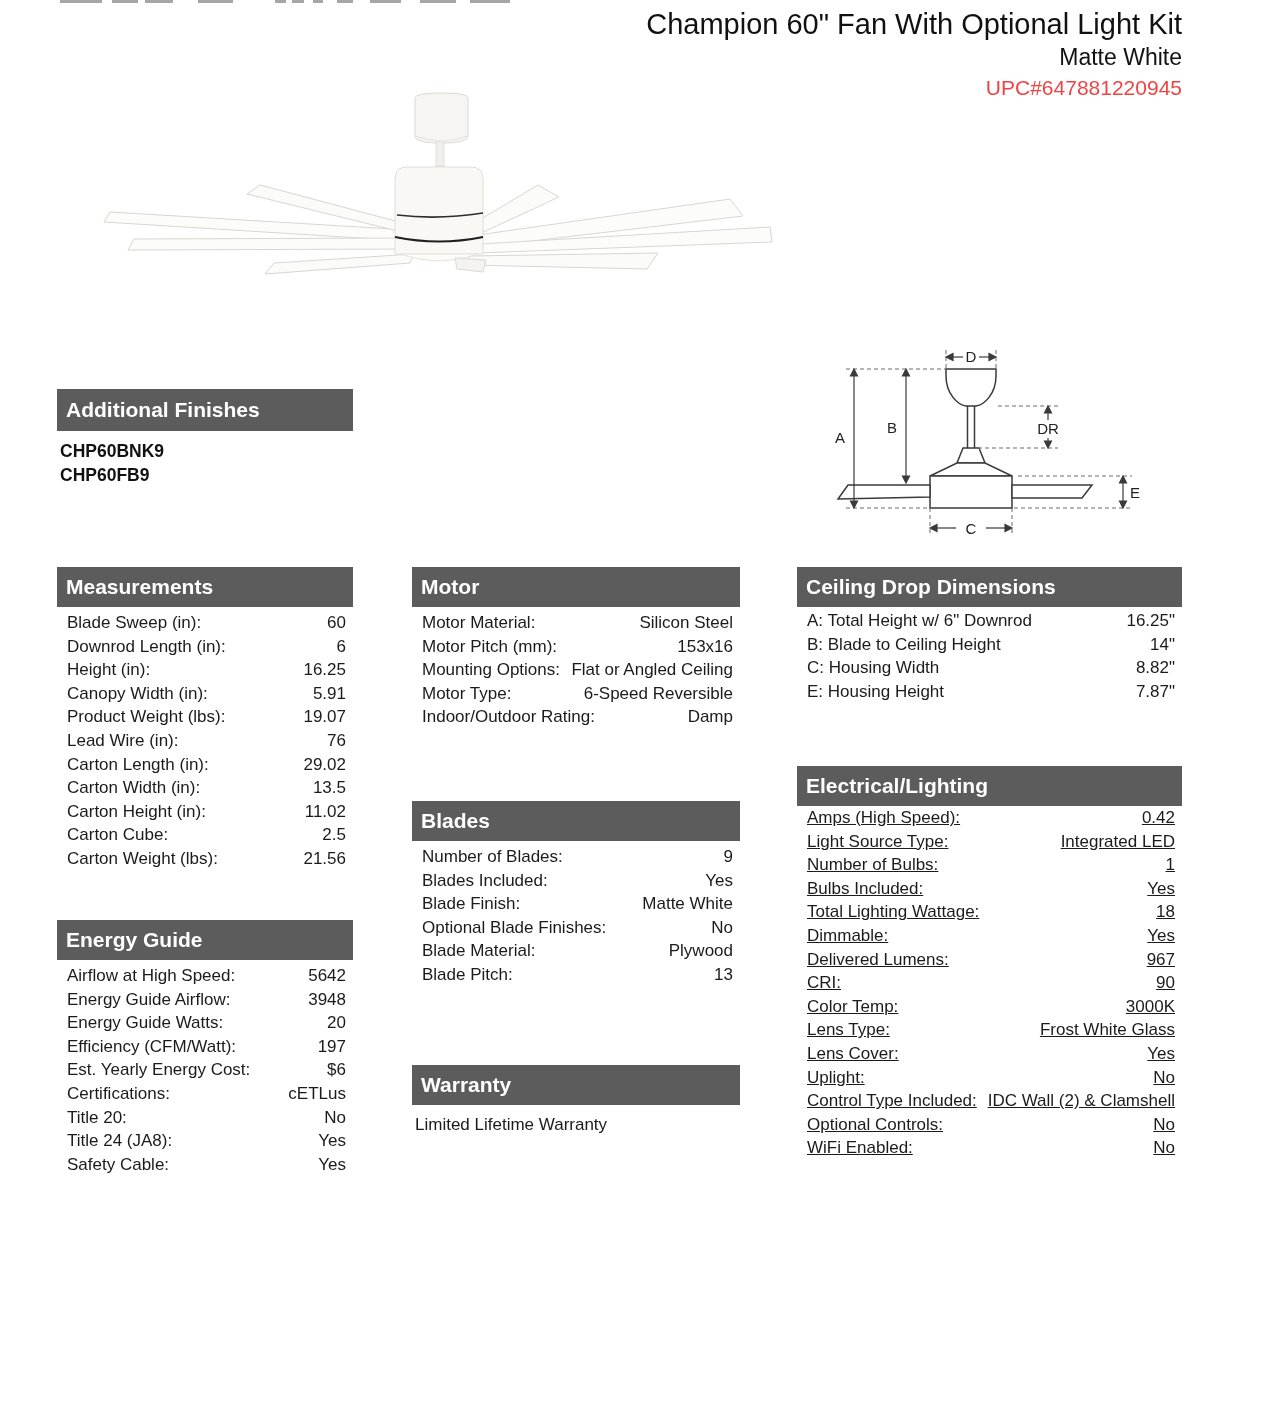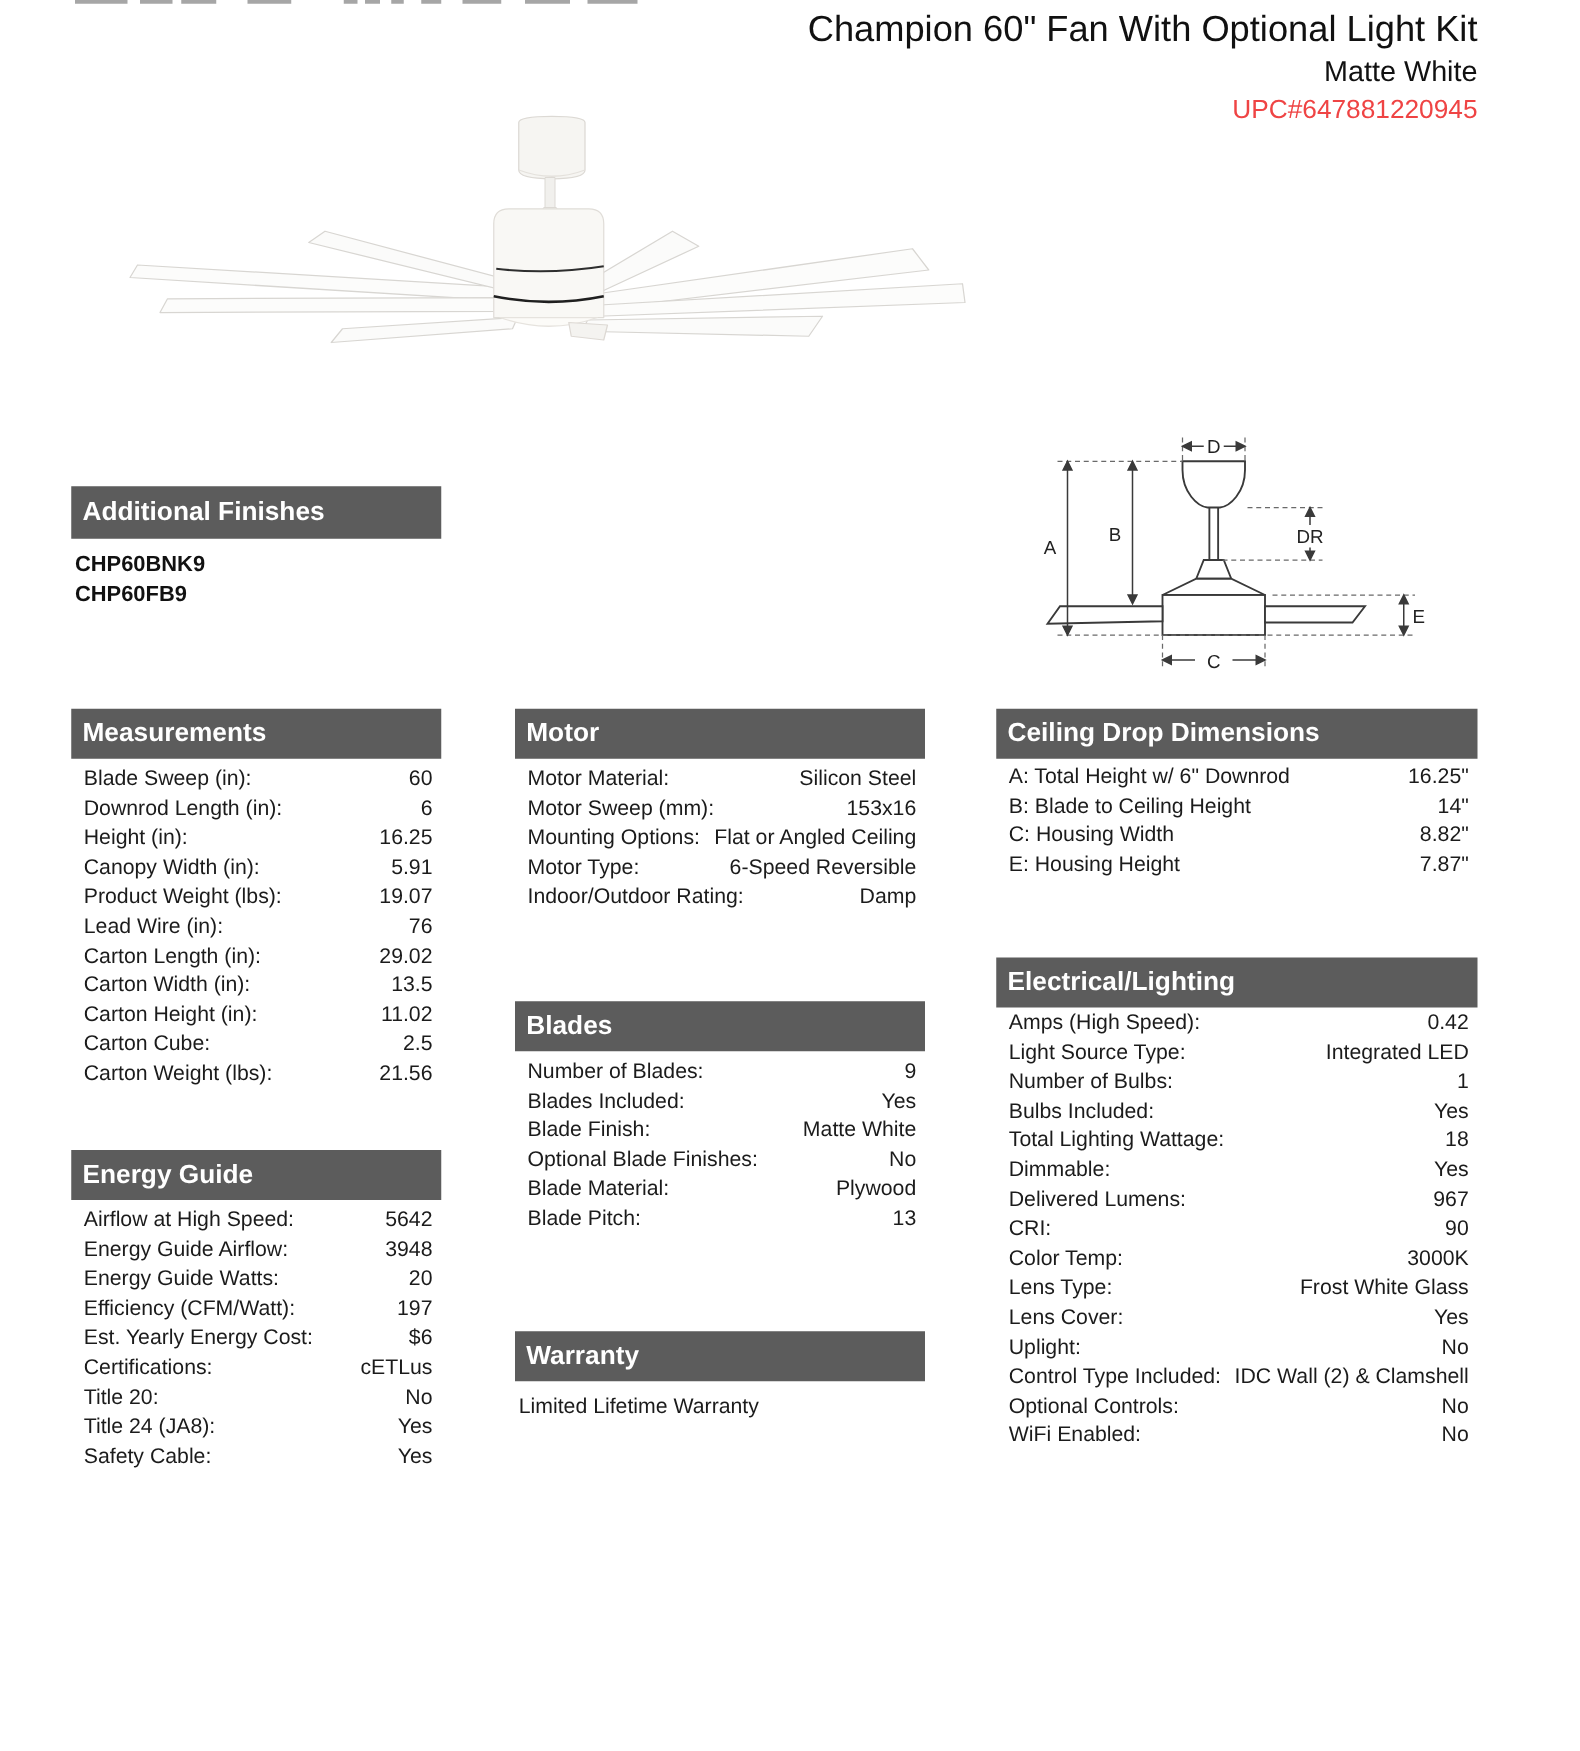--- a/index.html
+++ b/index.html
@@ -10,21 +10,21 @@
   .title-block{position:absolute;top:6px;right:82px;text-align:right;}
   .product-title{font-size:29px;line-height:36px;font-weight:400;color:#111;}
   .product-finish{font-size:23px;line-height:31px;font-weight:400;color:#111;}
   .product-upc{font-size:21px;line-height:30px;font-weight:400;color:#ef4444;}
 
   
   .section{position:absolute;}
   .sec-header{height:40px;line-height:40px;background:#5c5c5c;color:#ffffff;
               font-weight:bold;font-size:21px;padding-left:9px;letter-spacing:0;}
   .spec-rows{margin-top:6px;}
-  .spec-rows.tight{margin-top:2px;}
+  .spec-rows.tight{margin-top:2px;text-decoration:underline;}
   .spec-row{display:flex;justify-content:space-between;
             height:23.6px;padding:0 7px 0 10px;font-size:17px;}
   .spec-label{white-space:nowrap;}
   .spec-value{white-space:nowrap;text-align:right;}
   .model-lines{margin-top:8px;padding-left:3px;}
   .model-line{font-size:17.5px;font-weight:bold;line-height:24px;color:#111;}
   .plain-line{font-size:17px;line-height:24px;margin-top:8px;padding-left:3px;}
 
   .col1{left:57px;width:296px;}
   .col2{left:412px;width:328px;}
@@ -263,21 +263,21 @@
   </div>
 
   <div class="section col2" style="top:567px;">
     <div class="sec-header">Motor</div>
     <div class="spec-rows">
         <div class="spec-row">
           <span class="spec-label">Motor Material:</span>
           <span class="spec-value">Silicon Steel</span>
         </div>
         <div class="spec-row">
-          <span class="spec-label">Motor Sweep (mm):</span>
+          <span class="spec-label">Motor Pitch (mm):</span>
           <span class="spec-value">153x16</span>
         </div>
         <div class="spec-row">
           <span class="spec-label">Mounting Options:</span>
           <span class="spec-value">Flat or Angled Ceiling</span>
         </div>
         <div class="spec-row">
           <span class="spec-label">Motor Type:</span>
           <span class="spec-value">6-Speed Reversible</span>
         </div>

